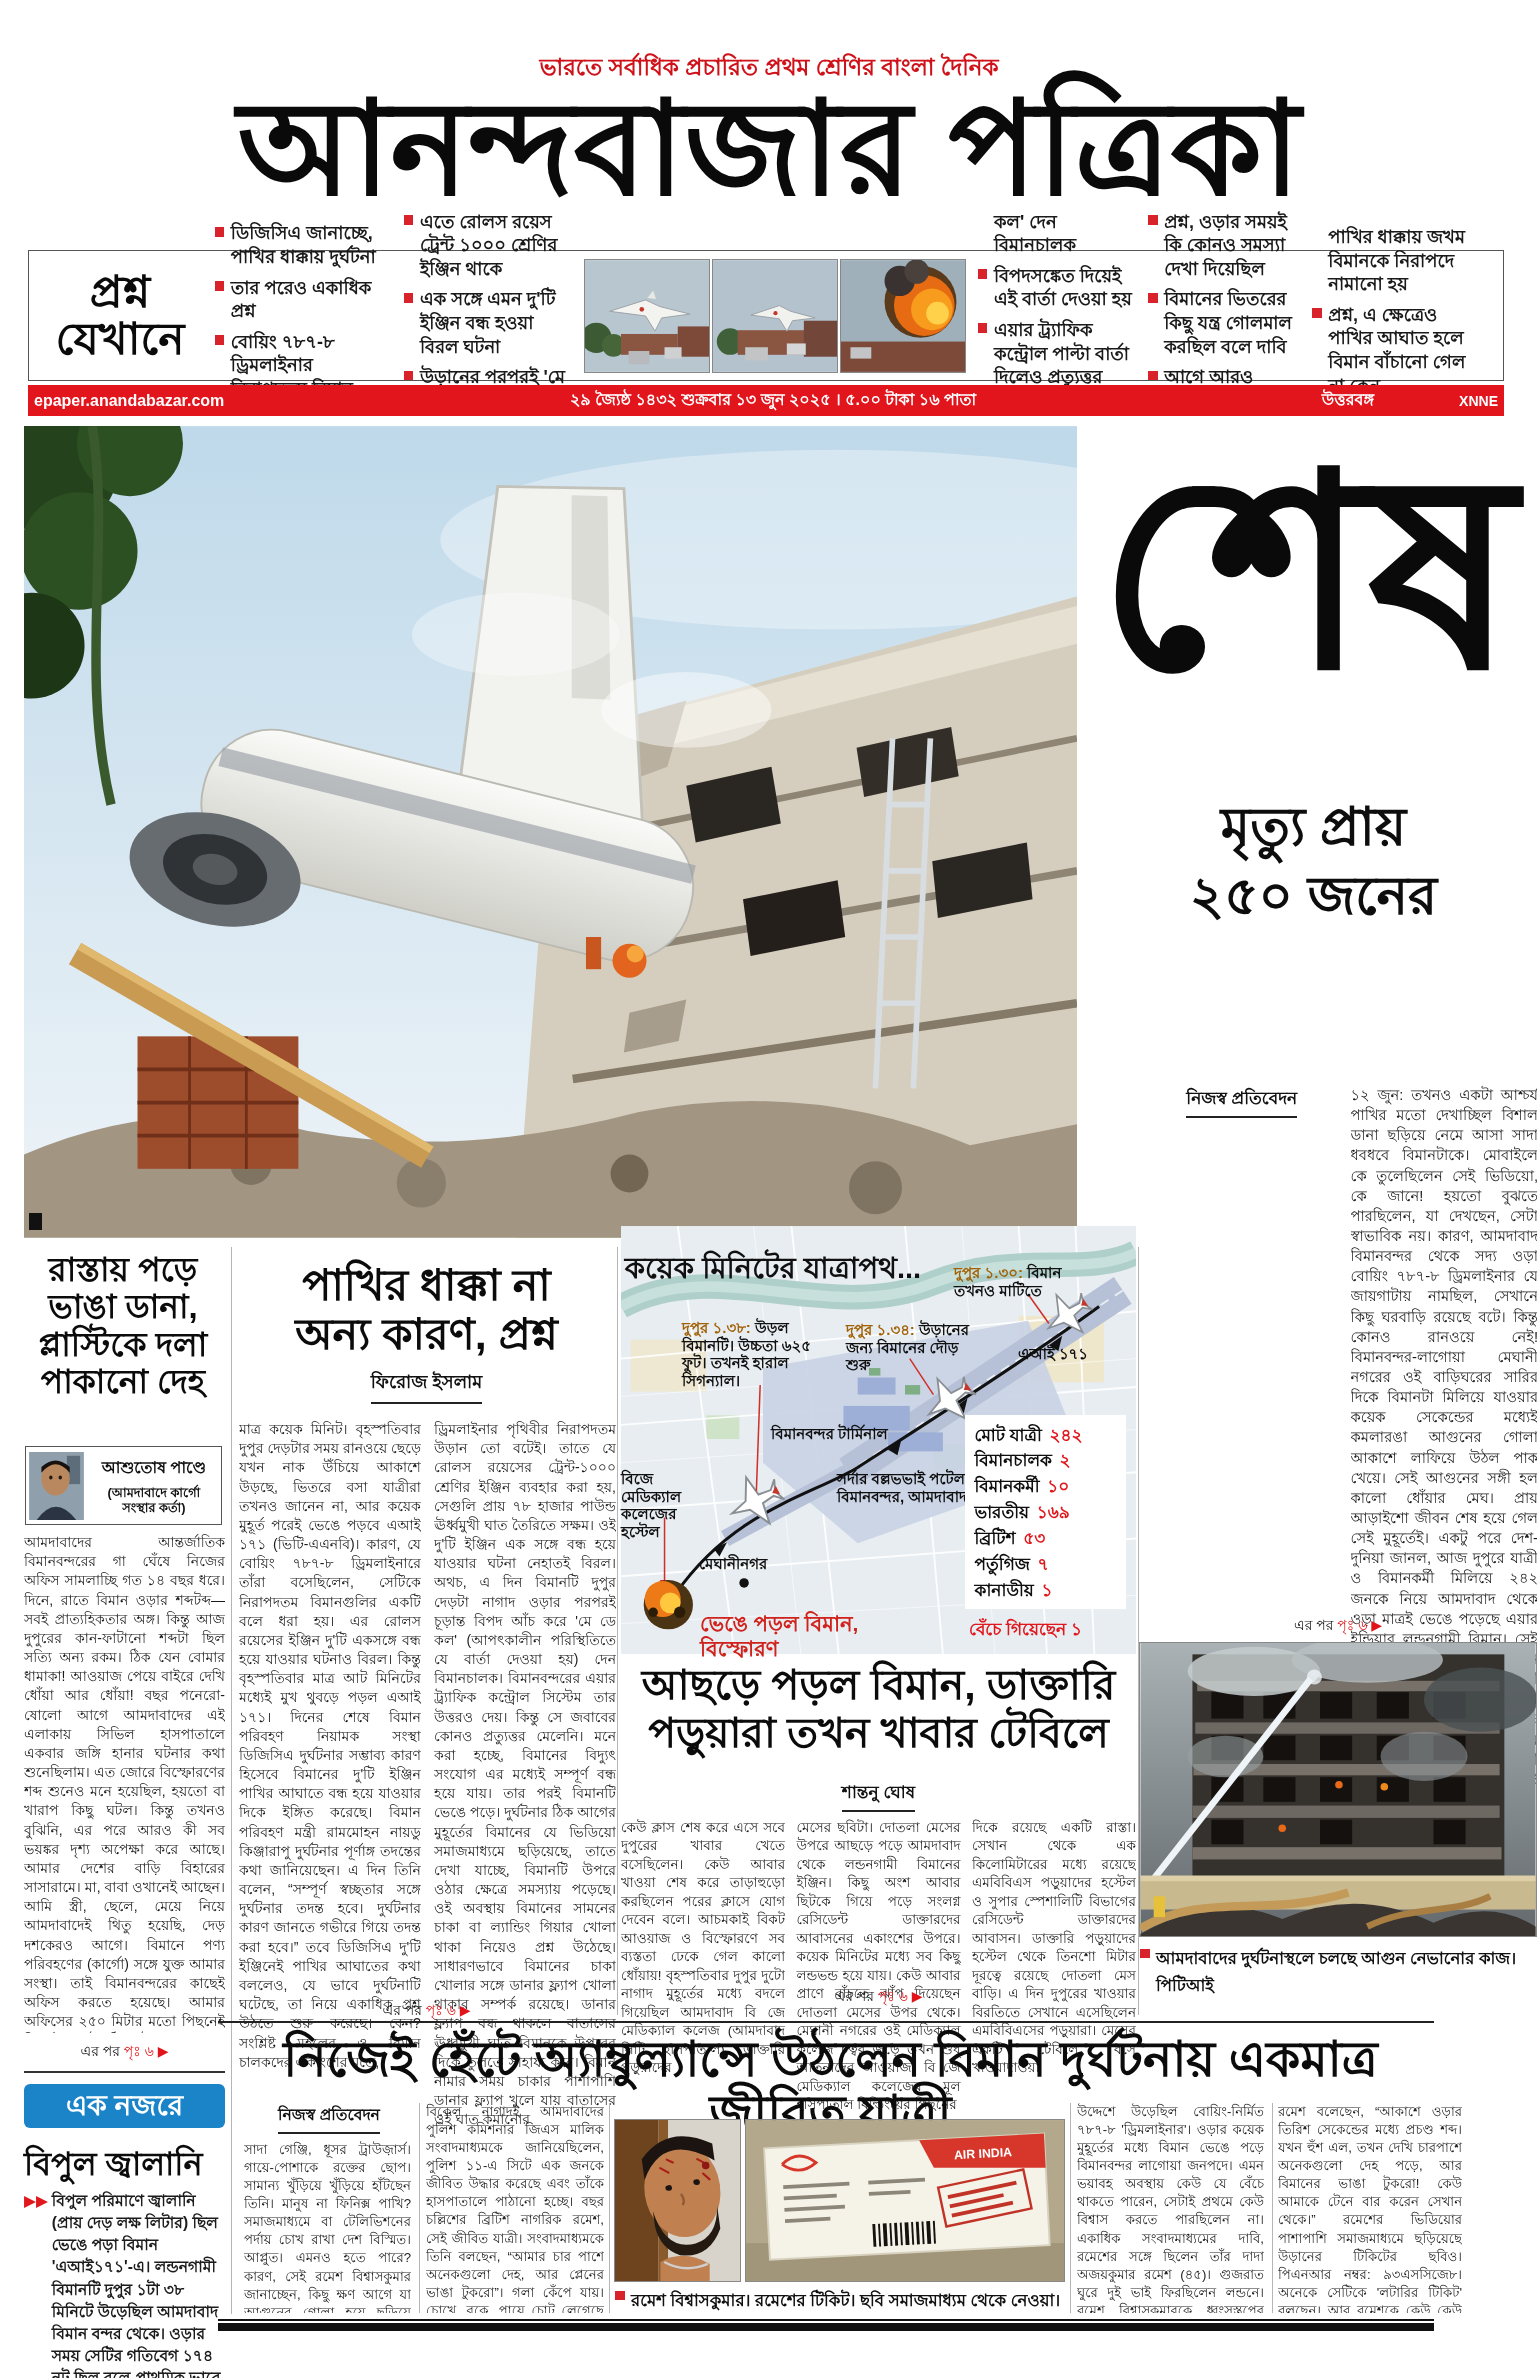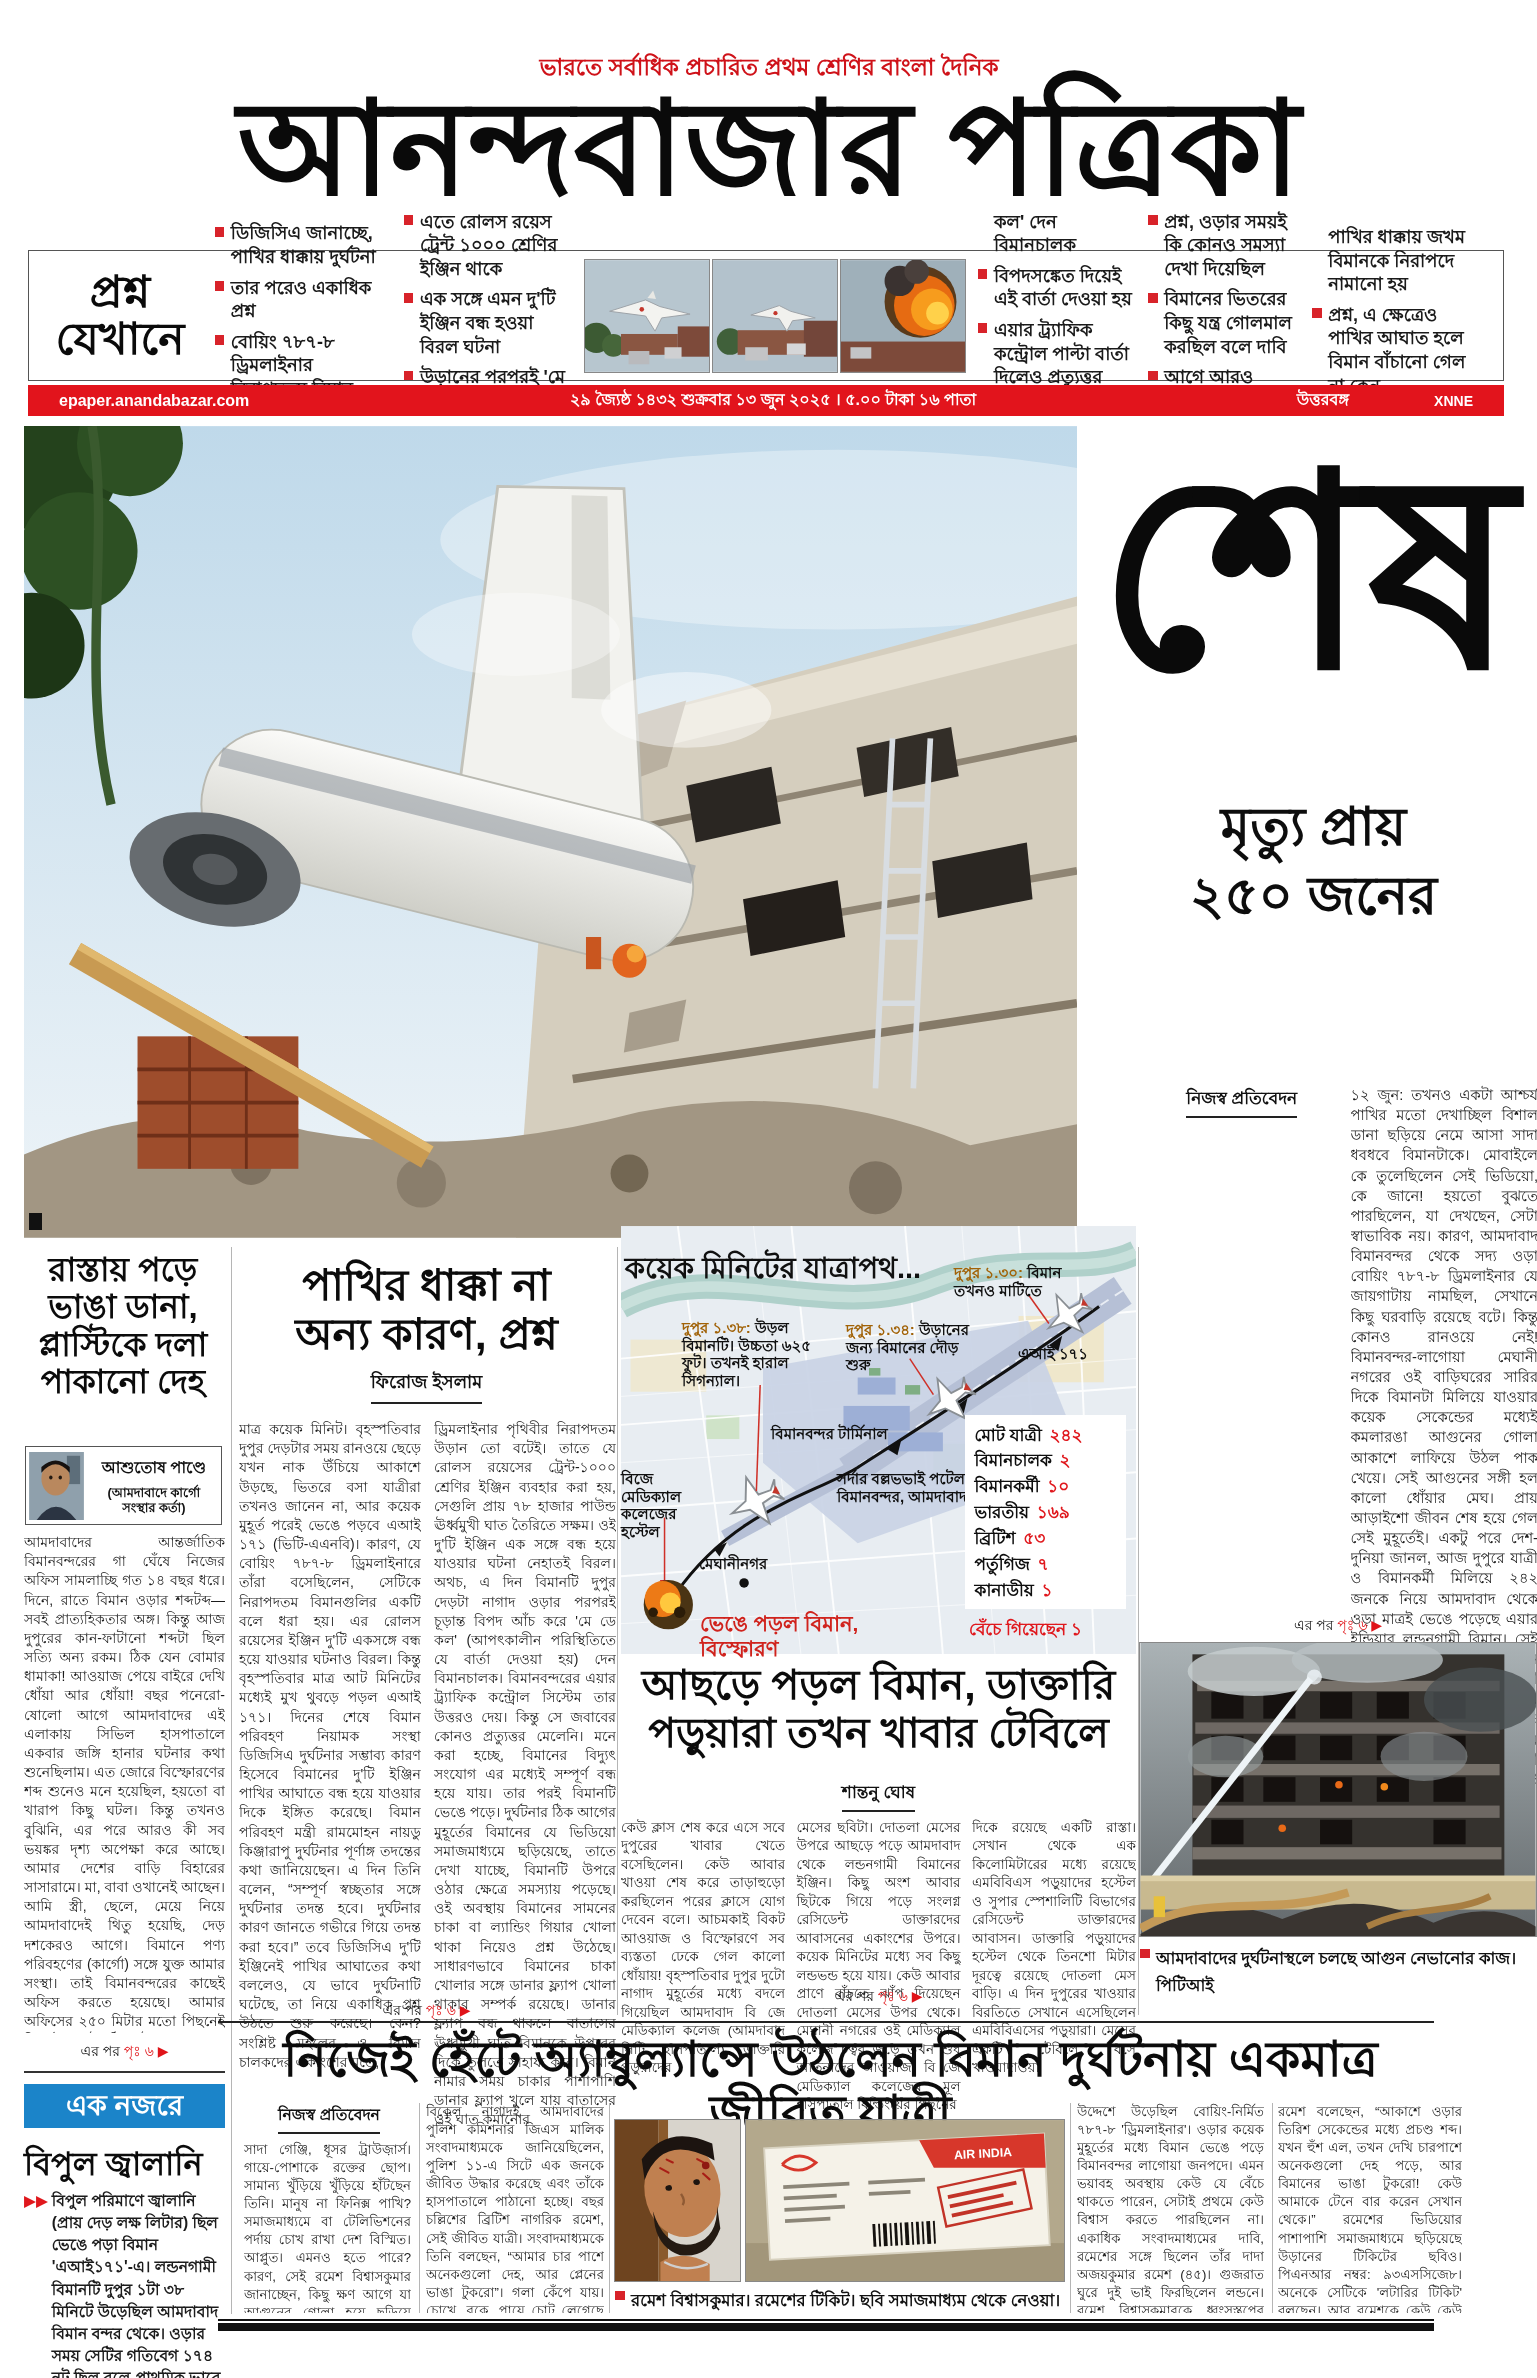--- a/index.html
+++ b/index.html
@@ -138,21 +138,21 @@
           <span class="rsq"></span>
           <span>পাখির ধাক্কায় জখম বিমানকে নিরাপদে নামানো হয়</span>
         </div>
       <div class="qitem">
           <span class="rsq"></span>
           <span>প্রশ্ন, এ ক্ষেত্রেও পাখির আঘাত হলে বিমান বাঁচানো গেল না কেন</span>
         </div>
     </div>
   </div>
 
-  <div class="abs" style="left:28px;top:385px;width:1476px;height:31px;background:#e2141c;color:#fff;display:flex;align-items:center;box-sizing:border-box;padding:0 31px;">
+  <div class="abs" style="left:28px;top:385px;width:1476px;height:31px;background:#e2141c;color:#fff;display:flex;align-items:center;box-sizing:border-box;padding:0 6px;">
     <div style="font-size:16px;font-weight:bold;">epaper.anandabazar.com</div>
     <div style="flex:1;text-align:center;font-size:16px;font-weight:bold;">২৯ জ্যৈষ্ঠ ১৪৩২ শুক্রবার ১৩ জুন ২০২৫ । ৫.০০ টাকা ১৬ পাতা</div>
     <div style="font-size:16px;font-weight:bold;margin-right:85px;">উত্তরবঙ্গ</div>
     <div style="font-size:14px;font-weight:bold;">XNNE</div>
   </div>
 
   <div class="abs" style="left:24px;top:426px;width:1053px;height:812px;">
     <svg width="1053" height="812" viewBox="0 0 1113 858">
       <defs>
         <linearGradient id="sky" x1="0" y1="0" x2="0" y2="1">
@@ -329,21 +329,21 @@
       <div style="font-weight:bold;font-size:16px;">আশুতোষ পাণ্ডে</div>
       <div style="font-weight:bold;font-size:12.8px;line-height:1.2;margin-top:2.8px;">(আমদাবাদে কার্গো সংস্থার কর্তা)</div>
     </div>
   </div>
   <div class="abs bt" style="left:24px;top:1533px;width:201px;height:500px;font-size:14px;">আমদাবাদের আন্তর্জাতিক বিমানবন্দরের গা ঘেঁষে নিজের অফিস সামলাচ্ছি গত ১৪ বছর ধরে। দিনে, রাতে বিমান ওড়ার শব্দটব্দ— সবই প্রাত্যহিকতার অঙ্গ। কিন্তু আজ দুপুরের কান-ফাটানো শব্দটা ছিল সত্যি অন্য রকম। ঠিক যেন বোমার ধামাকা! আওয়াজ পেয়ে বাইরে দেখি ধোঁয়া আর ধোঁয়া! বছর পনেরো-ষোলো আগে আমদাবাদের এই এলাকায় সিভিল হাসপাতালে একবার জঙ্গি হানার ঘটনার কথা শুনেছিলাম। এত জোরে বিস্ফোরণের শব্দ শুনেও মনে হয়েছিল, হয়তো বা খারাপ কিছু ঘটল। কিন্তু তখনও বুঝিনি, এর পরে আরও কী সব ভয়ঙ্কর দৃশ্য অপেক্ষা করে আছে। আমার দেশের বাড়ি বিহারের সাসারামে। মা, বাবা ওখানেই আছেন। আমি স্ত্রী, ছেলে, মেয়ে নিয়ে আমদাবাদেই থিতু হয়েছি, দেড় দশকেরও আগে। বিমানে পণ্য পরিবহণের (কার্গো) সঙ্গে যুক্ত আমার সংস্থা। তাই বিমানবন্দরের কাছেই অফিস করতে হয়েছে। আমার অফিসের ২৫০ মিটার মতো পিছনেই বিপর্যয়ের ঘটনাটি ঘটেছে। আওয়াজ পেয়ে পড়ি-মরি করে কী হয়েছে দেখতে গিয়ে বেরিয়ে দেখি রাস্তায় পড়ে বিমানের ভাঙা ডানা। ডাক্তারির ছাত্রদের হস্টেলের বাড়িটা ভেঙে প্রায় ধ্বংসস্তূপ হয়ে গিয়েছিল। দুপুরে</div>
   <div class="abs jump" style="left:24px;top:2040px;width:201px;">
     <span>এর পর</span>&nbsp;<span class="pg">পৃঃ ৬</span>&nbsp;<span class="ar">▶</span>
   </div>
   <div class="hrule" style="left:24px;top:2071px;width:201px;height:1.9px;"></div>
 
-  <div class="abs ctr" style="left:24px;top:2084px;width:201px;height:44px;background:#1b84c9;color:#fff;font-size:28px;font-weight:900;line-height:44px;">এক নজরে</div>
+  <div class="abs ctr" style="left:24px;top:2084px;width:201px;height:44px;background:#1b84c9;color:#fff;font-size:28px;font-weight:900;line-height:44px;border-radius:6px;">এক নজরে</div>
   <div class="abs hl" style="left:24px;top:2139px;width:201px;font-size:32px;font-weight:900;">বিপুল জ্বালানি</div>
   <div class="abs" style="left:24px;top:2190px;width:201px;font-size:15.6px;line-height:1.42;font-weight:bold;color:#1b1b1b;display:flex;">
     <span style="color:#e0181d;margin-right:3.8px;flex:none;">▶▶</span>
     <span>বিপুল পরিমাণে জ্বালানি (প্রায় দেড় লক্ষ লিটার) ছিল ভেঙে পড়া বিমান 'এআই১৭১'-এ। লন্ডনগামী বিমানটি দুপুর ১টা ৩৮ মিনিটে উড়েছিল আমদাবাদ বিমান বন্দর থেকে। ওড়ার সময় সেটির গতিবেগ ১৭৪ নট ছিল বলে প্রাথমিক ভাবে জানা গিয়েছে। বিমানের ওড়াতেই সমস্যা ছিল বলে জানা যাচ্ছে।</span>
   </div>
 
   <div class="vr" style="left:231px;top:1247px;height:1067px;"></div>
   <div class="vr" style="left:617px;top:1247px;height:768px;"></div>
   <div class="vr" style="left:1138px;top:1247px;height:768px;"></div>
 

